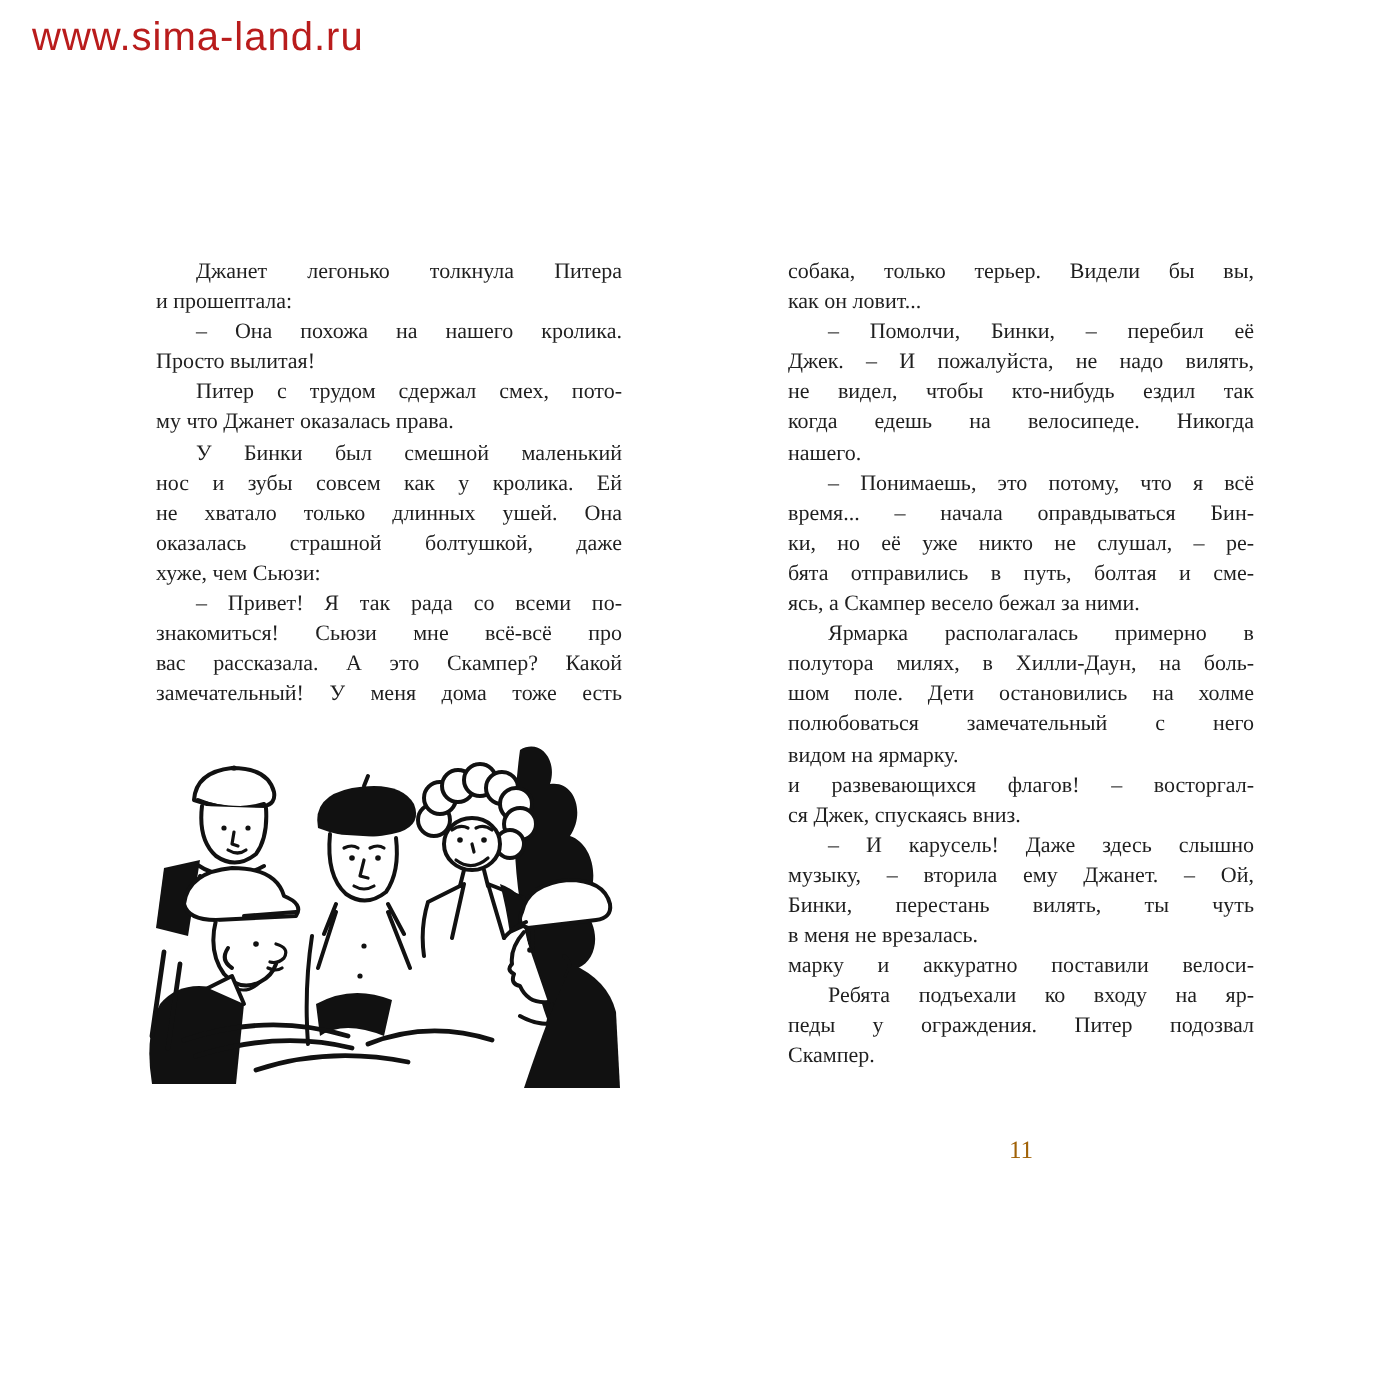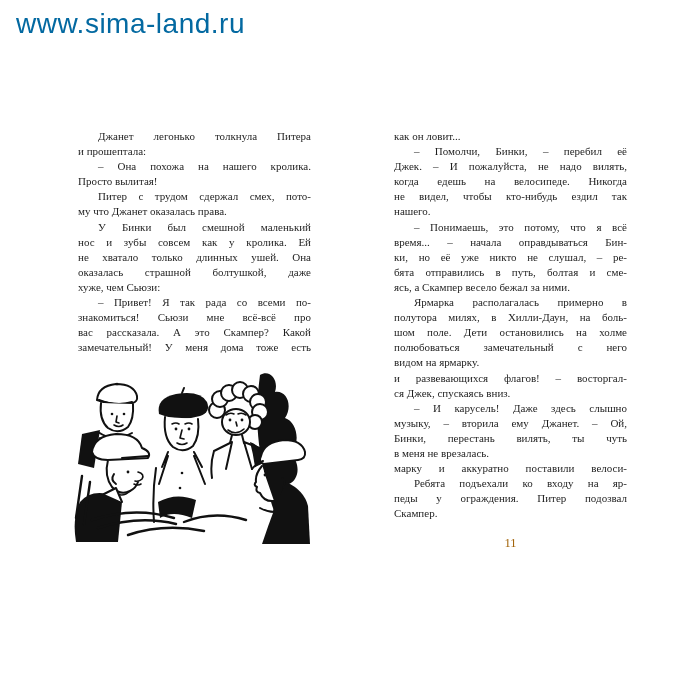--- a/index.html
+++ b/index.html
@@ -3,37 +3,37 @@
 <meta charset="utf-8">
 <style>
   html,body{margin:0;padding:0;}
   body{
     width:700px;height:700px;position:relative;background:#ffffff;overflow:hidden;
     font-family:"Liberation Serif", serif;
   }
   .watermark{
     position:absolute;left:16px;top:8px;
     font-family:"Liberation Sans", sans-serif;
-    font-size:28px;color:#0369a1;letter-spacing:0.5px;
+    font-size:20px;color:#b91c1c;letter-spacing:0.5px;
   }
   .col{
     position:absolute;top:129px;width:233px;
     font-size:11px;color:#1f1f1f;
   }
   .col-left{left:78px;}
   .col-right{left:394px;}
   .line{
     display:block;height:15.1px;line-height:15.1px;
     text-align:justify;text-align-last:justify;
     white-space:normal;overflow:visible;
   }
   .line.pend{text-align-last:left;}
   .line.indent{text-indent:20px;}
   .page-number{
-    position:absolute;left:394px;top:536px;width:233px;
+    position:absolute;left:394px;top:568px;width:233px;
     text-align:center;font-size:12.5px;color:#a16207;
   }
   .illustration{
     position:absolute;left:64px;top:372px;width:250px;height:174px;
   }
 </style>
 </head>
 <body>
 
 <div class="watermark">www.sima-land.ru</div>
@@ -131,25 +131,26 @@
 
       <g stroke-width="2.4">
         <path d="M28,148 Q70,134 110,146 M34,156 Q75,143 112,152 M120,150 Q150,138 182,148 M64,163 Q100,151 140,159"></path>
         <path d="M18,104 L12,146 M26,110 L20,152"></path>
       </g>
     </g>
   </svg>
 
   <div class="col col-right">
 
+  <span class="line">собака, только терьер. Видели бы вы,</span>
       <span class="line pend">как он ловит...</span>
       <span class="line indent">– Помолчи, Бинки, – перебил её</span>
       <span class="line">Джек. – И пожалуйста, не надо вилять,</span>
+      <span class="line">не видел, чтобы кто-нибудь ездил так</span>
       <span class="line">когда едешь на велосипеде. Никогда</span>
-      <span class="line">не видел, чтобы кто-нибудь ездил так</span>
       <span class="line pend">нашего.</span>
       <span class="line indent">– Понимаешь, это потому, что я всё</span>
       <span class="line">время... – начала оправдываться Бин-</span>
       <span class="line">ки, но её уже никто не слушал, – ре-</span>
       <span class="line">бята отправились в путь, болтая и сме-</span>
       <span class="line pend">ясь, а Скампер весело бежал за ними.</span>
       <span class="line indent">Ярмарка располагалась примерно в</span>
       <span class="line">полутора милях, в Хилли-Даун, на боль-</span>
       <span class="line">шом поле. Дети остановились на холме</span>
       <span class="line">полюбоваться замечательный с него</span>

